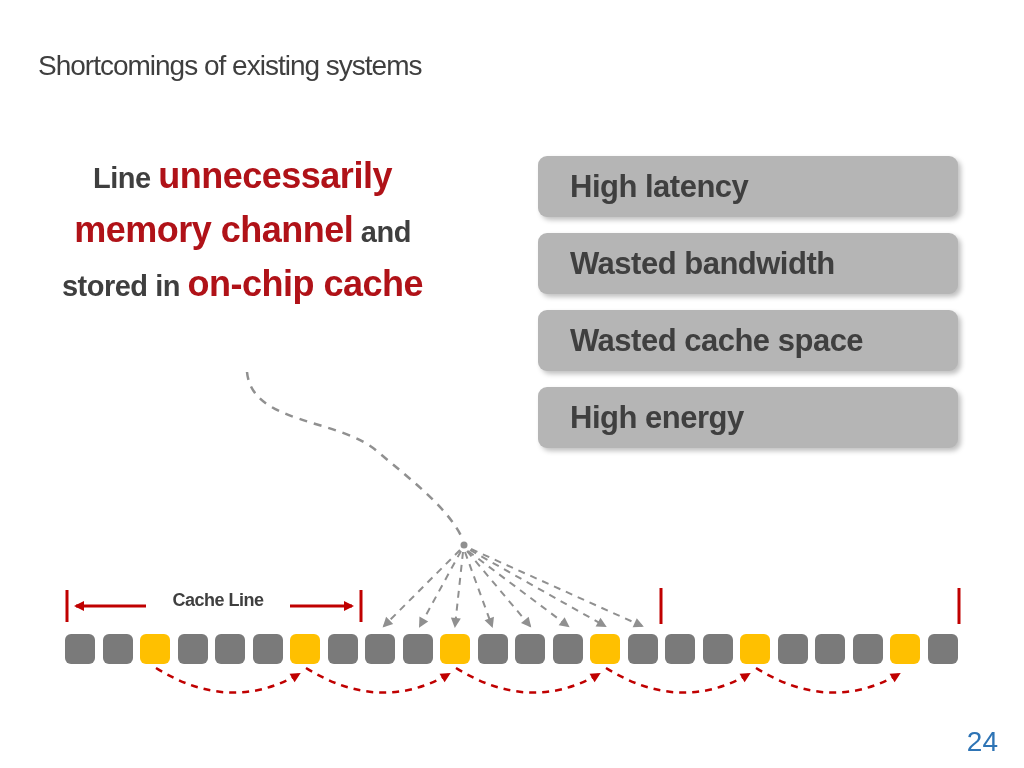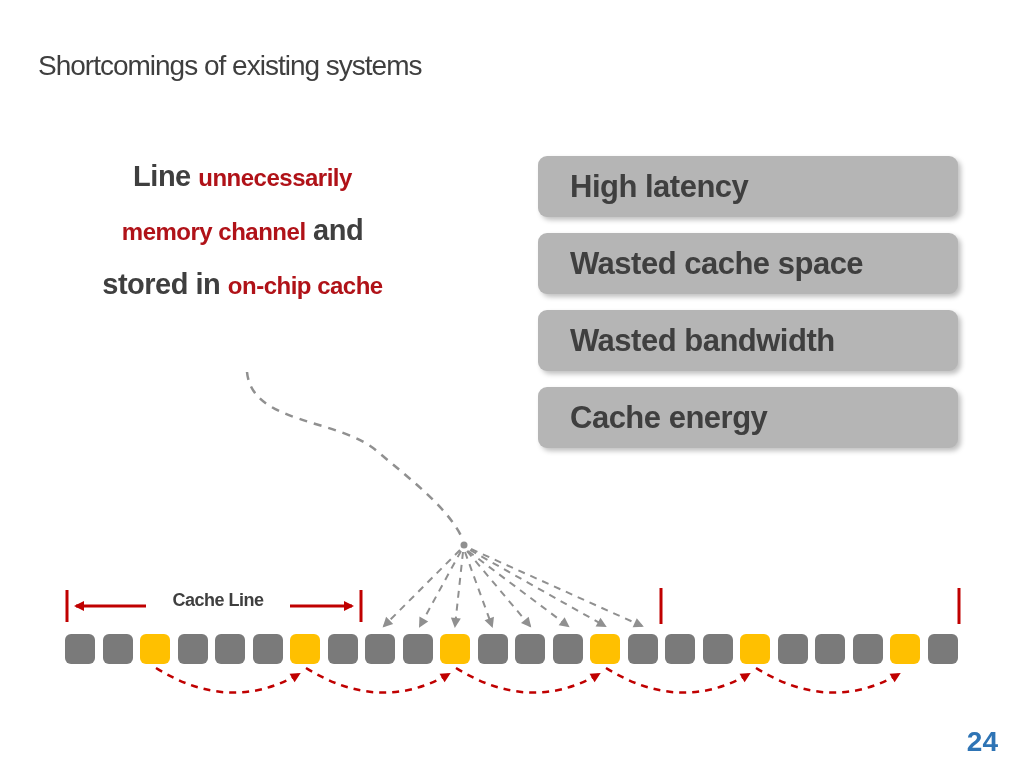--- a/index.html
+++ b/index.html
@@ -23,21 +23,21 @@
     position:absolute;left:38px;top:26px;
     font-size:28px;font-weight:normal;letter-spacing:-1px;
     color:var(--text-dark);
     margin-top:24px;
   }
   .message{
     position:absolute;left:20px;top:150px;width:445px;
     text-align:center;font-weight:bold;color:var(--text-dark);
     font-size:29px;line-height:52px;letter-spacing:-0.5px;
   }
-  .message .em{color:var(--accent-red);font-size:24px;}
+  .message .em{color:var(--accent-red);font-size:36px;}
   .boxes{
     position:absolute;left:538px;top:156px;width:420px;
     display:flex;flex-direction:column;gap:16px;
   }
   .sbox{
     height:61px;background:var(--box-gray);border-radius:9px;
     display:flex;align-items:center;padding-left:32px;
     font-size:31px;font-weight:bold;color:var(--text-dark);
     letter-spacing:-0.5px;
     box-shadow:3px 3px 5px rgba(0,0,0,0.25);
@@ -53,39 +53,39 @@
     position:absolute;left:146px;top:590px;width:144px;text-align:center;
     font-size:18px;font-weight:bold;color:var(--text-dark);letter-spacing:-0.5px;
   }
   .row{
     position:absolute;left:65px;top:634px;display:flex;gap:7.5px;
   }
   .square{width:30px;height:30px;background:var(--square-gray);border-radius:6px;}
   .square.yellow{background:var(--square-yellow);}
   .page-number{
     position:absolute;right:26px;top:726px;
-    font-size:28px;font-weight:bold;color:var(--page-blue);
+    font-size:28px;font-weight:normal;color:var(--page-blue);
   }
 </style>
 </head>
 <body>
 
 <div class="title">Shortcomings of existing systems</div>
 
 <div class="message">
   <div><span>Line </span><span class="em">unnecessarily</span></div>
   <div><span class="em">memory channel</span><span> and</span></div>
   <div><span>stored in </span><span class="em">on-chip cache</span></div>
 </div>
 
 <div class="boxes">
   <div class="sbox">High latency</div>
+  <div class="sbox">Wasted bandwidth</div>
   <div class="sbox">Wasted cache space</div>
-  <div class="sbox">Wasted bandwidth</div>
-  <div class="sbox">Cache energy</div>
+  <div class="sbox">High energy</div>
 </div>
 
 <svg class="annot" width="1024" height="768" viewBox="0 0 1024 768">
   <defs>
     <marker id="mGray" viewBox="0 0 12 12" markerWidth="12" markerHeight="12" refX="9" refY="6" orient="auto" markerUnits="userSpaceOnUse">
       <path class="gray-head" d="M1,1 L11,6 L1,11 Z"></path>
     </marker>
     <marker id="mRed" viewBox="0 0 12 12" markerWidth="12" markerHeight="12" refX="9" refY="6" orient="auto" markerUnits="userSpaceOnUse">
       <path class="red-head" d="M1,1 L11,6 L1,11 Z"></path>
     </marker>

